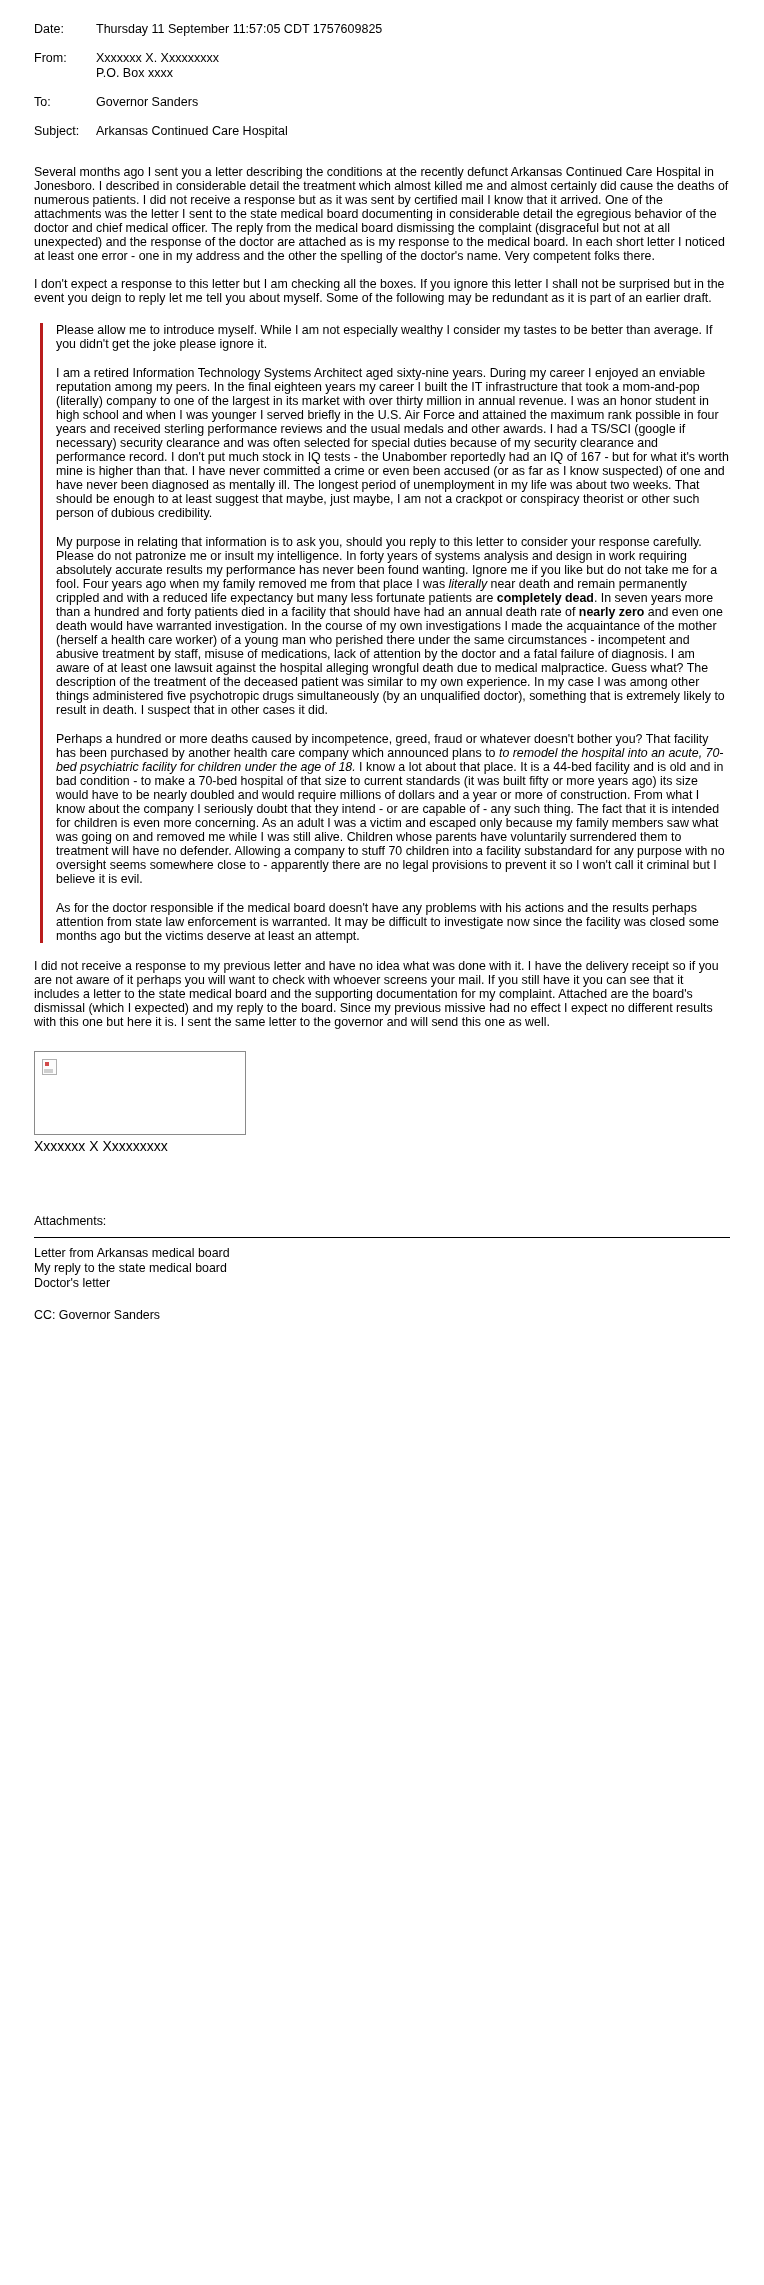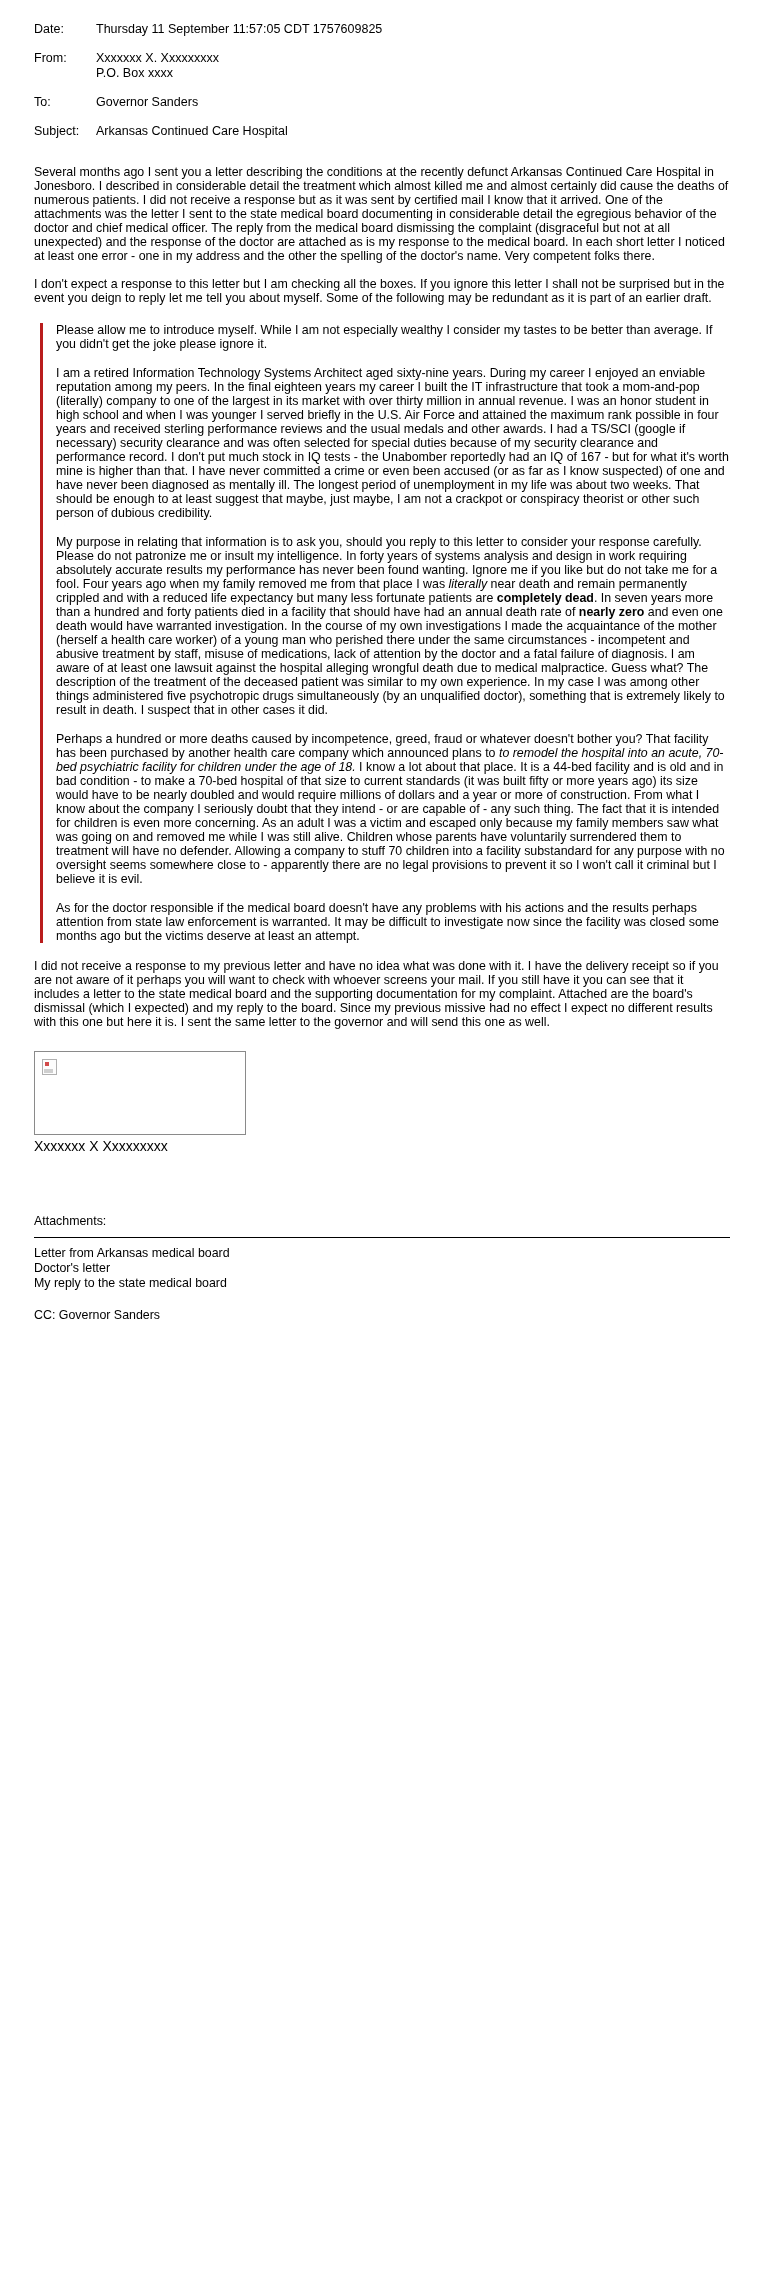--- a/index.html
+++ b/index.html
@@ -185,19 +185,19 @@
     <span class="broken-img"></span>
   </div>
 
   <div class="sig">Xxxxxxx X Xxxxxxxxx</div>
 
   <div class="attach-section">
     <div class="attach-title">Attachments:</div>
     <hr class="hr">
     <ul class="attach-list">
       <li>Letter from Arkansas medical board</li>
+      <li>My reply to the state medical board</li>
       <li>Doctor's letter</li>
-      <li>My reply to the state medical board</li>
     </ul>
     <div class="cc">CC: Governor Sanders</div>
   </div>
 
 </div>
 
 </body></html>

